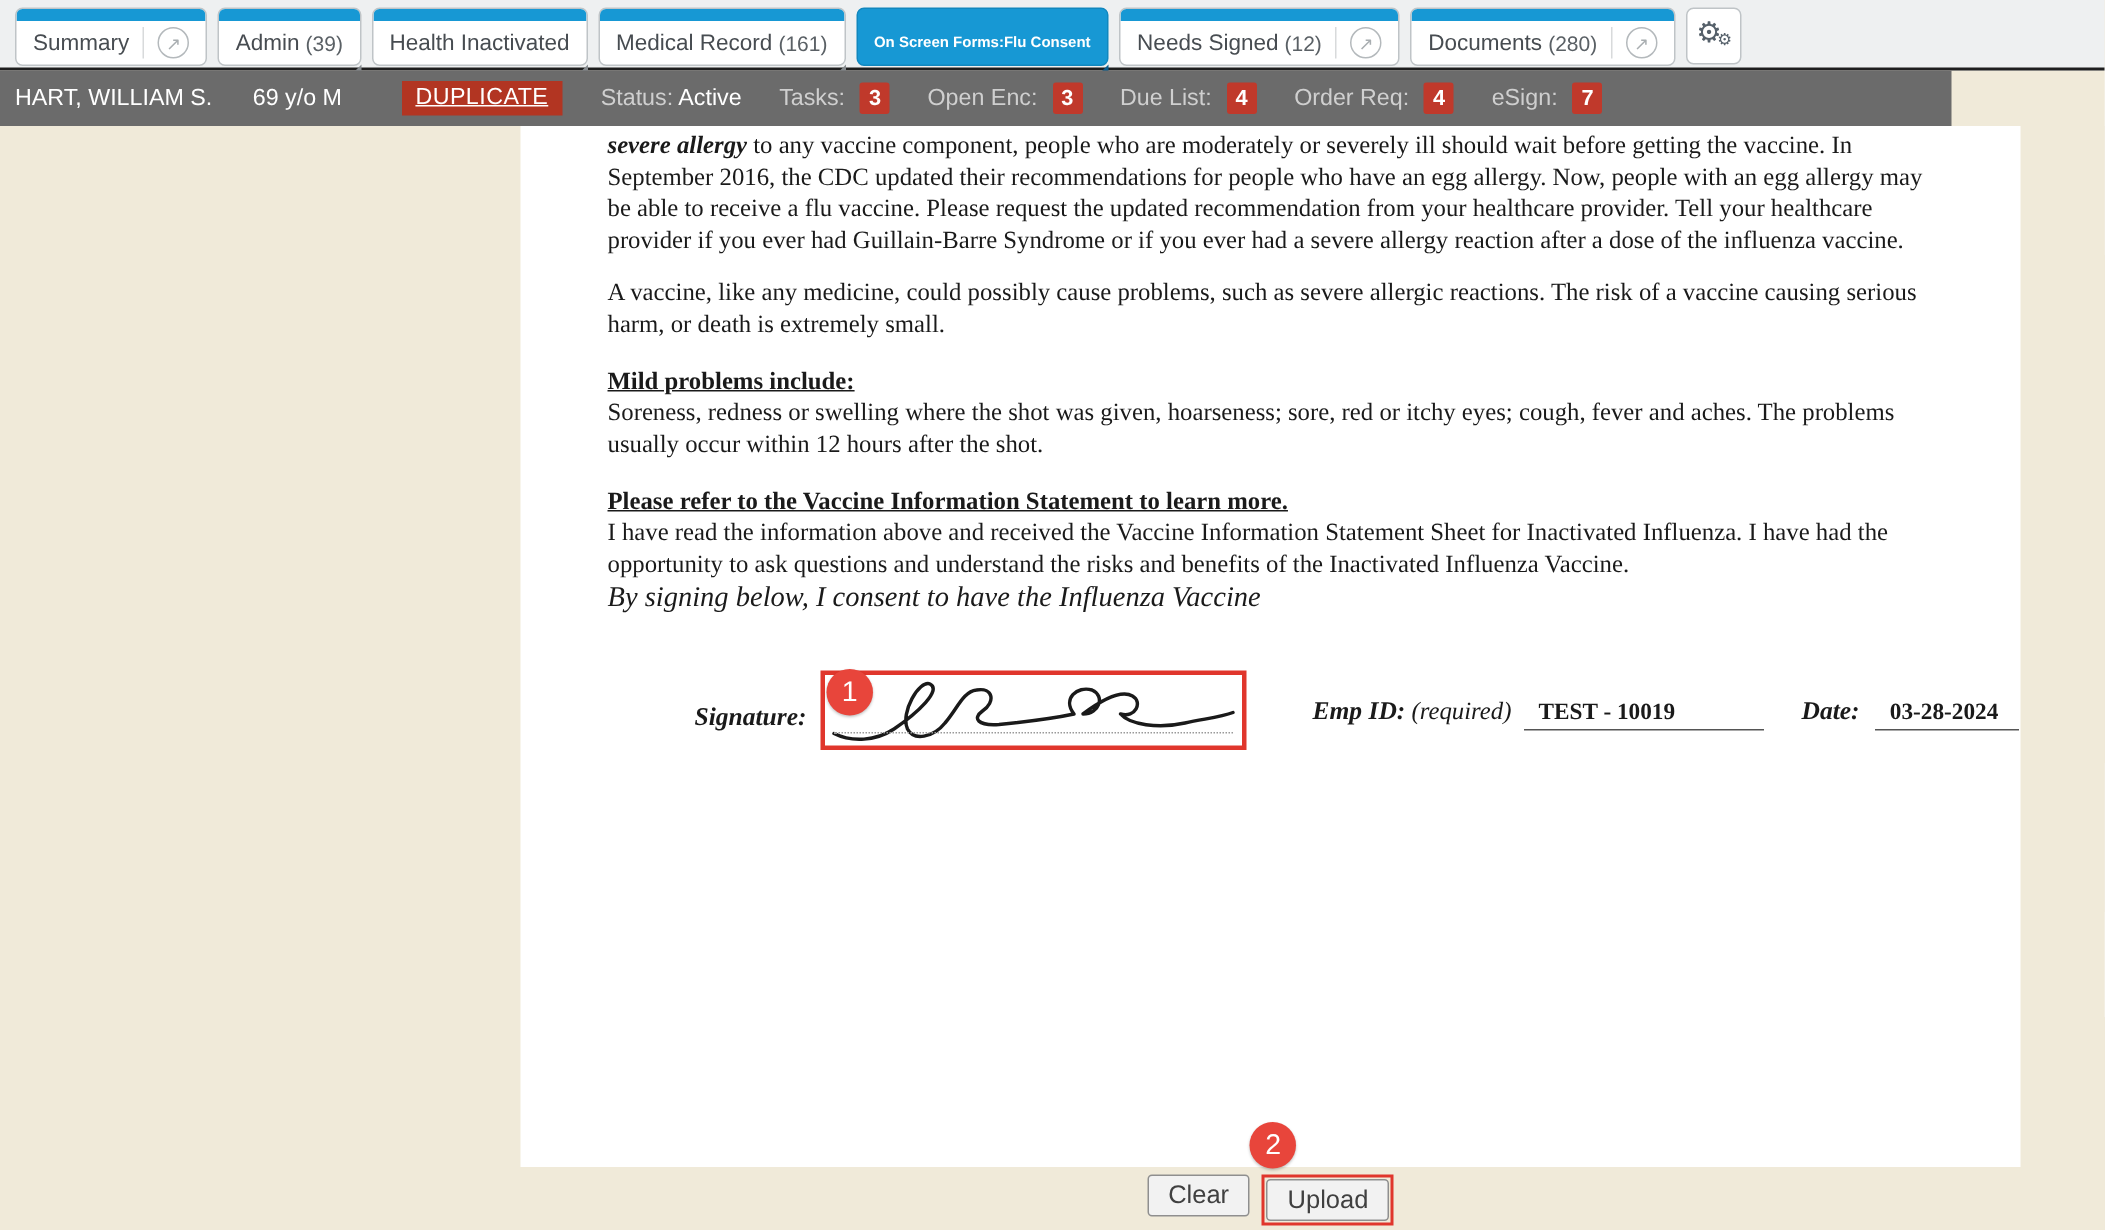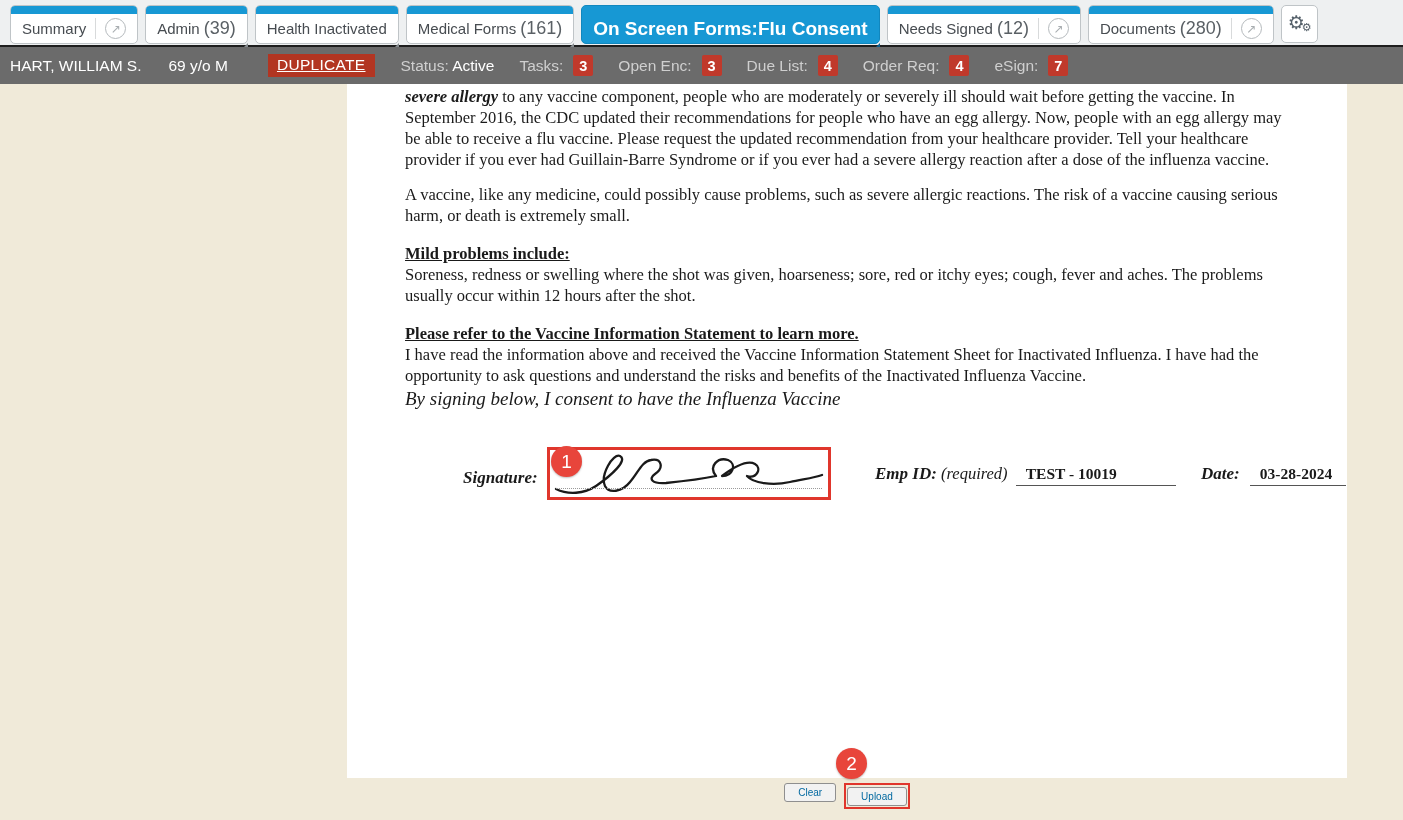--- a/index.html
+++ b/index.html
@@ -5,36 +5,36 @@
   * { margin:0; padding:0; box-sizing:border-box; }
   html,body { width:1403px; height:820px; overflow:hidden; font-family:"Liberation Sans", sans-serif; background:#f0ead9; }
 
   
   .tabbar { position:absolute; left:0; top:0; width:1403px; height:47px; background:#eef0f1;
             border-bottom:2px solid #1e1e1e; display:flex; align-items:flex-start; gap:7px; padding:5px 0 0 10px; }
   .tab-wrap { position:relative; flex:0 0 auto; }
   .tab { border:1px solid #bfc4c7; border-radius:5px; overflow:hidden; background:#fff; }
   .tab-cap { height:8px; background:#1798d4; }
   .tab-body { height:29px; display:flex; align-items:center; padding:0 11px; font-size:15px; color:#474c51; white-space:nowrap; }
-  .tab-count { font-size:18px; margin-left:4px; color:#5a6065; }
+  .tab-count { font-size:14px; margin-left:4px; color:#5a6065; }
   .tab-icon { margin-left:9px; padding-left:9px; border-left:1px solid #d8dadb; display:flex; align-items:center; }
   .circ { width:21px; height:21px; border:1px solid #b4b9bc; border-radius:50%; color:#a9aeb1;
           display:flex; align-items:center; justify-content:center; font-size:12px; line-height:1; }
   .tab-wrap.active .tab { background:#1798d4; border-color:#1187be; }
-  .tab-wrap.active .tab-body { color:#fff; font-weight:bold; font-size:19px; }
+  .tab-wrap.active .tab-body { color:#fff; font-weight:bold; font-size:10px; }
   .fold { position:absolute; right:0px; bottom:-6px; width:0; height:0;
           border-style:solid; border-width:0 0 7px 7px; border-color:transparent transparent #868b8f transparent; }
   .tab-wrap.active .fold { border-color:transparent transparent #0b5c8c transparent; }
   .gear-btn { position:relative; width:37px; height:38px; background:#fff; border:1px solid #bfc4c7; border-radius:5px;
               cursor:pointer; color:#55606a; }
   .gear-main { position:absolute; left:6px; top:7px; font-size:19px; line-height:1; }
   .gear-small { position:absolute; left:20px; top:16px; font-size:11px; line-height:1; }
 
   
-  .patientbar { position:absolute; left:0; top:47px; width:1403px; height:37px; background:#6b6b6b;
+  .patientbar { position:absolute; left:0; top:47px; width:1301px; height:37px; background:#6b6b6b;
                 display:flex; align-items:center; color:#fff; font-size:15.5px; padding:0 8px; white-space:nowrap; }
   .p-name { margin-left:2px; }
   .p-age { margin-left:27px; }
   .dup { margin-left:40px; background:#b23522; padding:2px 9px 3px 9px; text-decoration:underline; letter-spacing:.3px; cursor:pointer; }
   .p-status { margin-left:26px; }
   .p-label { color:#cfcfcf; }
   .counter { margin-left:25px; display:flex; align-items:center; }
   .badge { display:inline-flex; align-items:center; justify-content:center; min-width:20px; height:21px;
            background:#c0392b; border-radius:2px; margin-left:10px; font-size:14.5px; font-weight:bold; color:#fff; cursor:pointer; }
 
@@ -66,21 +66,21 @@
   .badge-1 { left:146px; top:35px; }
   .empid-row { position:absolute; left:470px; top:52px; white-space:nowrap; }
   .req { font-style:italic; font-size:16.5px; }
   .empid-row .frm-value { min-width:160px; margin-left:4px; }
   .date-row { position:absolute; left:796px; top:52px; white-space:nowrap; }
   .date-row .frm-value { min-width:96px; margin-left:6px; }
 
   
   .footer-row { position:absolute; left:347px; top:699px; width:1000px; display:flex; justify-content:center;
                 align-items:flex-start; gap:8px; }
-  .btn { font-family:"Liberation Sans", sans-serif; font-size:10px; color:#0369a1; background:#f2f2f2;
+  .btn { font-family:"Liberation Sans", sans-serif; font-size:17px; color:#404040; background:#f2f2f2;
          border:1px solid #8f8f8f; border-radius:3px; padding:3px 13px; cursor:pointer; }
   .upload-wrap { position:relative; border:2px solid #e0362c; padding:1px; }
   .badge-2 { left:-10px; top:-37px; }
 </style>
 </head>
 <body>
 
 <div class="tabbar">
 
   <div class="tab-wrap">
@@ -113,21 +113,21 @@
         <span>Health Inactivated</span>
       </div>
     </div>
     <span class="fold"></span>
   </div>
 
   <div class="tab-wrap">
     <div class="tab">
       <div class="tab-cap"></div>
       <div class="tab-body">
-        <span>Medical Forms</span>
+        <span>Medical Record</span>
         <span class="tab-count">(161)</span>
       </div>
     </div>
     <span class="fold"></span>
   </div>
 
   <div class="tab-wrap active">
     <div class="tab">
       <div class="tab-cap"></div>
       <div class="tab-body">

